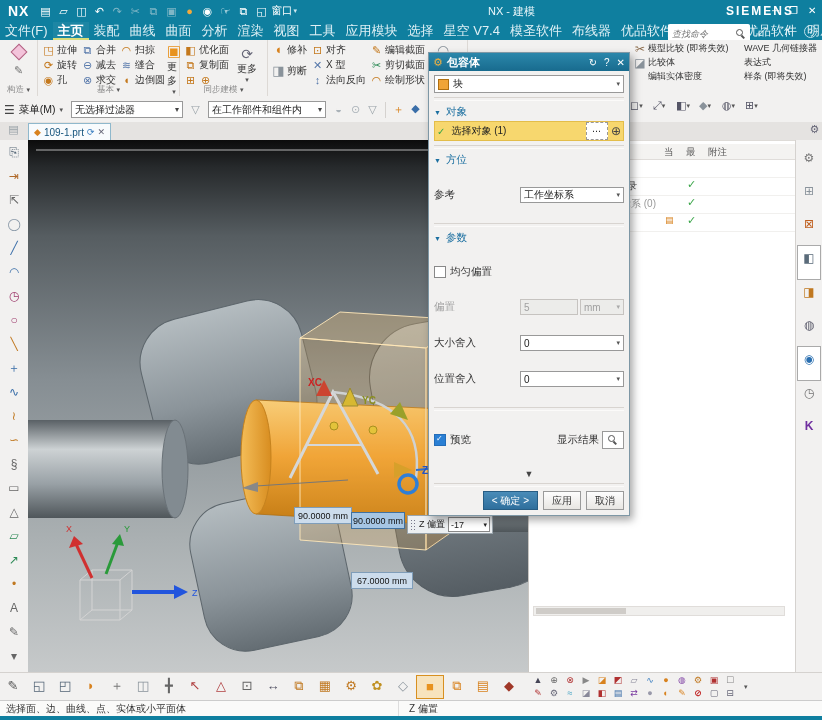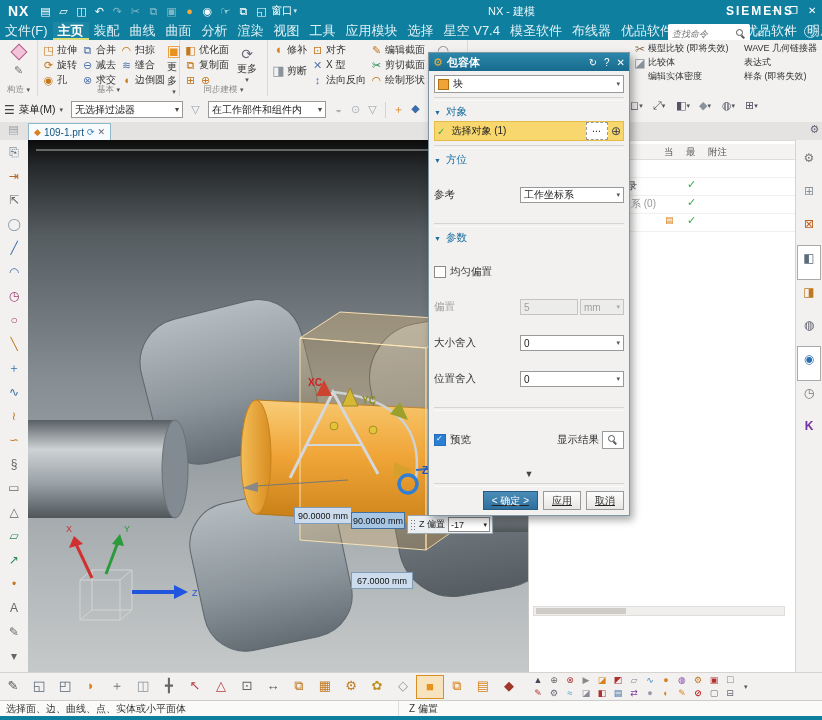--- a/index.html
+++ b/index.html
@@ -86,21 +86,21 @@
   .dtitle{height:18px;background:linear-gradient(#2b87ab,#186b8e);display:flex;align-items:center;color:#fff;
           font-size:11px;font-weight:bold;padding:0 4px;gap:4px;}
   .dtools{margin-left:auto;display:flex;gap:7px;font-size:10px;font-weight:normal;}
   .dbody{padding:4px 5px 5px 5px;}
   .drow{display:flex;align-items:center;margin:20px 0;}
   .dsep{height:2px;border-top:1px solid #d8d4d0;border-bottom:1px solid #fbfaf9;margin:4px 0;}
   .sect{color:#1b6fa0;font-size:10.5px;margin:2px 0;}
   .sect::before{content:"▼";font-size:7px;margin-right:5px;}
   .ylrow{background:#f7d76e;border:1px solid #e3bd4a;height:18px;display:flex;align-items:center;padding:0 2px;gap:3px;font-size:10px;}
   .gcheck::before{content:"✓";color:#3aa548;font-weight:bold;margin-right:3px;}
-  .dbtnend{display:flex;justify-content:flex-end;gap:5px;margin-top:3px;text-decoration:underline;}
+  .dbtnend{display:flex;justify-content:flex-end;gap:5px;margin-top:3px;}
   .btn{border:1px solid #9a9a9a;background:linear-gradient(#fdfdfd,#e8e6e3);font-size:10px;height:17px;
        display:flex;align-items:center;padding:0 8px;color:#333;cursor:default;}
   .btn.ok{background:linear-gradient(#4a8cb8,#2f6f9d);border-color:#275d84;color:#fff;}
   .minibtn{width:20px;height:16px;background:#fff;border:1px solid #999;display:flex;align-items:center;justify-content:center;font-size:9px;cursor:default;}
   .cb{width:10px;height:10px;border:1px solid #888;background:#fff;margin-right:4px;flex:none;}
   .cb.on{background:#2a7fd4;border-color:#246db8;position:relative;}
   .cb.on::after{content:"✓";color:#fff;font-size:8px;position:absolute;left:1px;top:-1px;}
   .dlabel{font-size:10.5px;color:#333;}
   .dlabel.dim,.dim{color:#a0a0a0;}
   .inp{background:#fff;border:1px solid #999;height:16px;font-size:10px;display:flex;align-items:center;padding:0 3px;box-sizing:border-box;}

